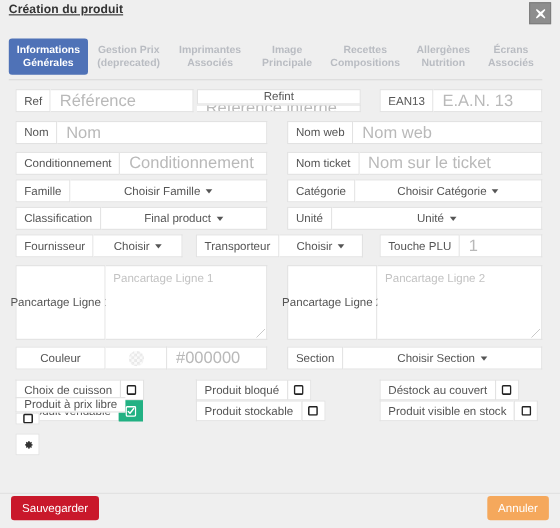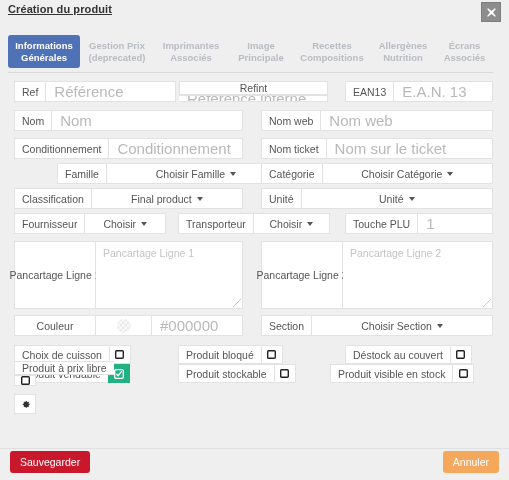--- a/index.html
+++ b/index.html
@@ -213,21 +213,21 @@
 
   <div class="fg" style="left:14px;top:138px;width:229px;">
     <div class="lbl">Conditionnement</div>
     <div class="inp">Conditionnement</div>
   </div>
   <div class="fg" style="left:261px;top:138px;width:232px;">
     <div class="lbl">Nom ticket</div>
     <div class="inp">Nom sur le ticket</div>
   </div>
 
-  <div class="fg" style="left:14px;top:163px;width:229px;margin-left:43px;">
+  <div class="fg" style="left:14px;top:163px;width:229px;">
     <div class="lbl">Famille</div>
     <div class="sel">
       <span>Choisir Famille</span>
       <span class="caret"></span>
     </div>
   </div>
   <div class="fg" style="left:261px;top:163px;width:232px;">
     <div class="lbl">Catégorie</div>
     <div class="sel">
       <span>Choisir Catégorie</span>
@@ -343,21 +343,21 @@
   </div>
 
   <div class="cb" style="left:345px;top:345px;">
     <div class="lbl">Déstock au couvert</div>
     <div class="box">
       <svg width="9" height="9" viewBox="0 0 9 9">
           <rect x="0.7" y="0.7" width="7.6" height="7.6" rx="1" fill="none" stroke="#222" stroke-width="1.4"></rect>
         </svg>
     </div>
   </div>
-  <div class="cb" style="left:330px;top:364px;">
+  <div class="cb" style="left:345px;top:364px;">
     <div class="lbl">Produit visible en stock</div>
     <div class="box">
       <svg width="9" height="9" viewBox="0 0 9 9">
           <rect x="0.7" y="0.7" width="7.6" height="7.6" rx="1" fill="none" stroke="#222" stroke-width="1.4"></rect>
         </svg>
     </div>
   </div>
 
   <div class="gear-btn">
     <svg width="11" height="11" viewBox="0 0 16 16">

